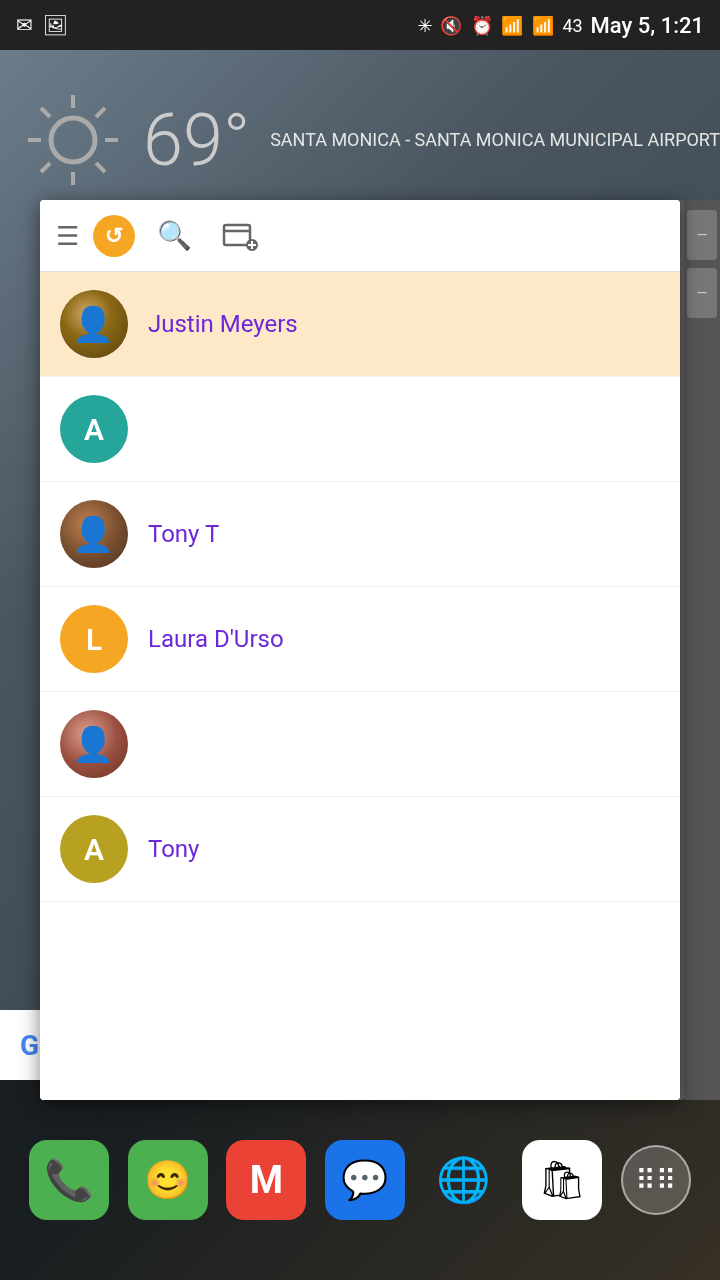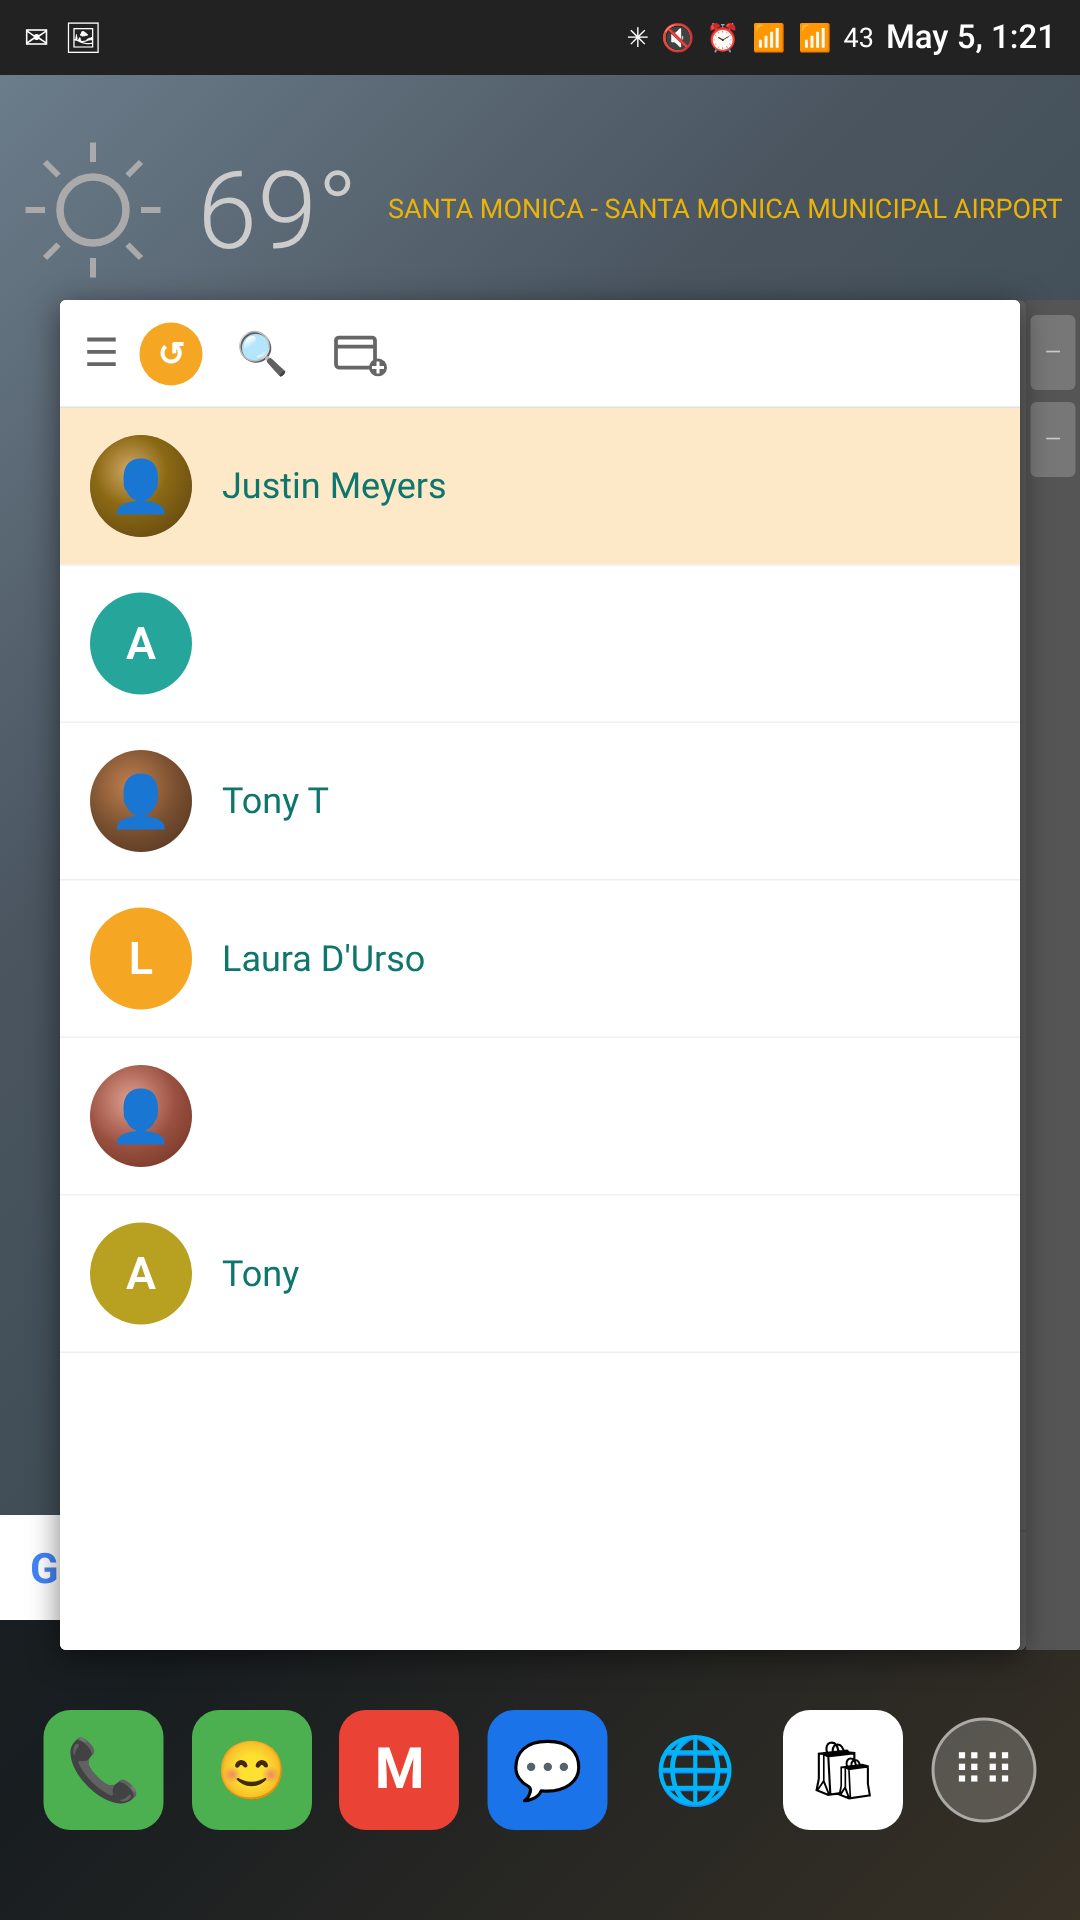--- a/index.html
+++ b/index.html
@@ -59,40 +59,40 @@
 
     
     .weather-widget {
       position: absolute;
       top: 60px;
       left: 0;
       width: 720px;
       height: 160px;
       display: flex;
       align-items: center;
-      justify-content: center;
+      justify-content: flex-end;
       gap: 20px;
       z-index: 1;
     }
     .weather-sun {
       width: 100px;
       height: 100px;
       position: relative;
       display: flex;
       align-items: center;
       justify-content: center;
     }
     .weather-temp {
       font-size: 72px;
       color: #ccc;
       font-weight: 300;
     }
     .weather-location {
       font-size: 18px;
-      color: #eab308;
+      color: #e5e5e5;
       text-align: center;
       line-height: 1.4;
     }
 
     
     .messaging-panel {
       position: absolute;
       top: 200px;
       left: 40px;
       width: 640px;
@@ -201,21 +201,21 @@
       background: #9e9e9e;
       display: flex;
       align-items: center;
       justify-content: center;
       font-size: 34px;
       color: #fff;
     }
 
     .conversation-name {
       font-size: 24px;
-      color: #0f766e;
+      color: #6d28d9;
       font-weight: 400;
     }
 
     
     .message-area {
       position: absolute;
       top: 200px;
       left: 440px;
       width: 244px;
       height: 900px;

